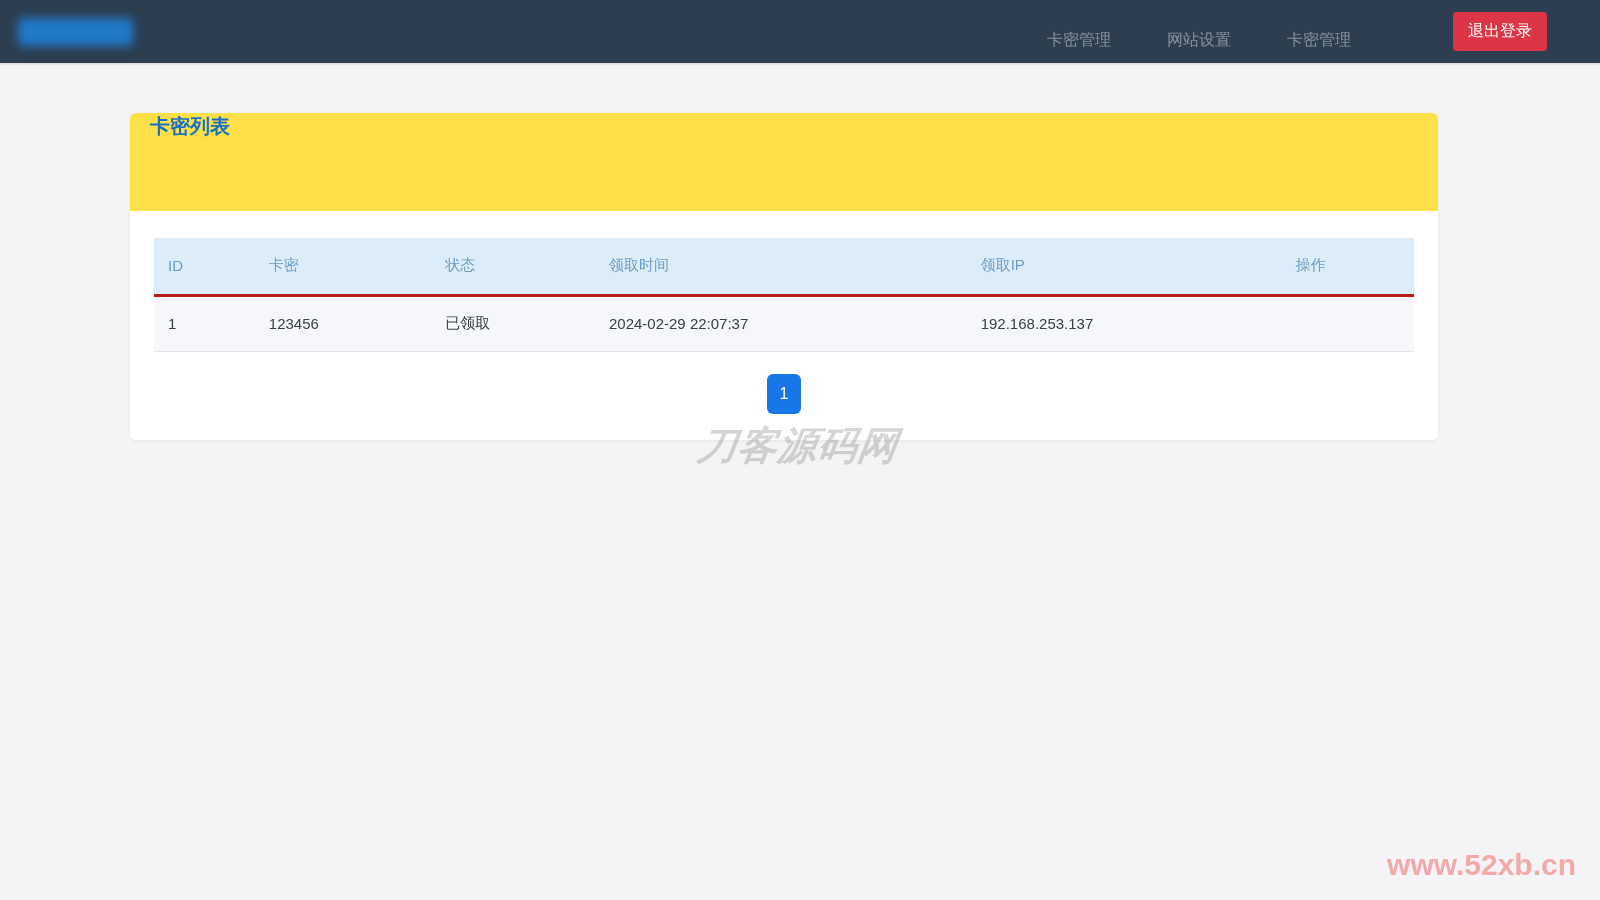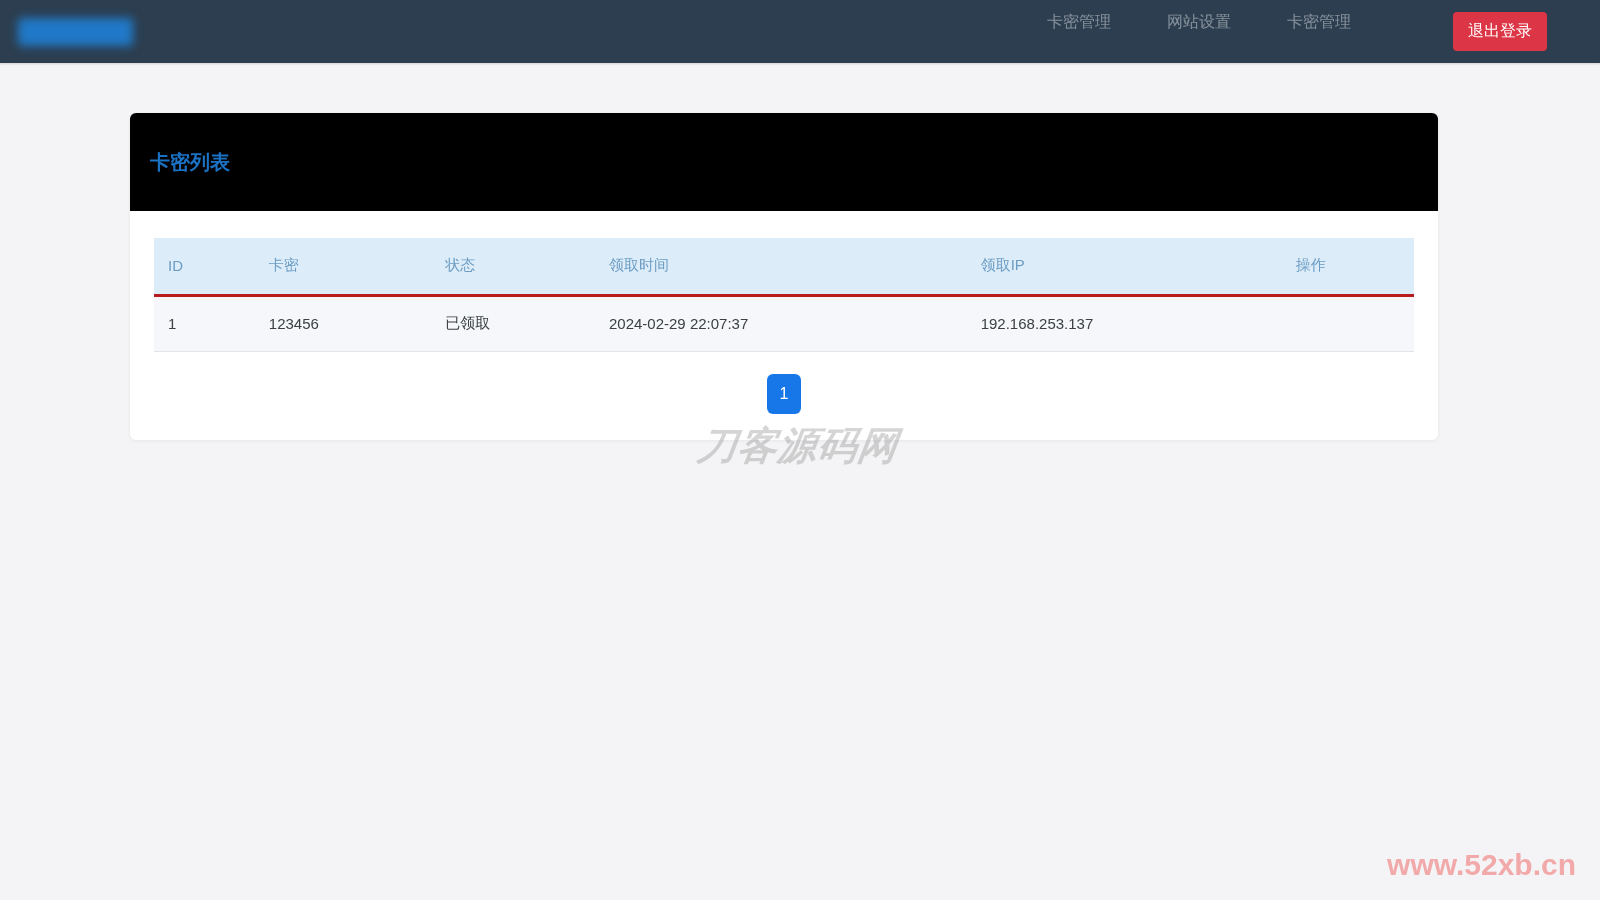--- a/index.html
+++ b/index.html
@@ -22,21 +22,21 @@
   }
   .logo-blur {
     width: 115px; height: 28px;
     background: #2079c8;
     border-radius: 4px;
     filter: blur(5px);
   }
   .nav-links {
     margin-left: auto;
     display: flex;
-    align-items: flex-start;
+    align-items: flex-end;
     gap: 56px;
   }
   .nav-link {
     color: rgba(255,255,255,0.42);
     font-size: 16px;
     cursor: pointer;
     white-space: nowrap;
   }
   .logout-btn {
     margin-left: 46px;
@@ -53,23 +53,22 @@
   .card {
     width: 1308px;
     margin: 50px 0 0 130px;
     background: #ffffff;
     border-radius: 6px;
     box-shadow: 0 1px 4px rgba(0,0,0,0.06);
     overflow: hidden;
   }
   .card-header {
     height: 98px;
-    background: #000000;
-    display: flex;
-    align-items: center;
+    background: #fde047;
+    display: flex;
     padding: 0 20px;
   }
   .card-title {
     font-size: 20px;
     font-weight: bold;
     color: #1b72c4;
   }
   .header-actions {
     margin-left: auto;
     display: flex;

